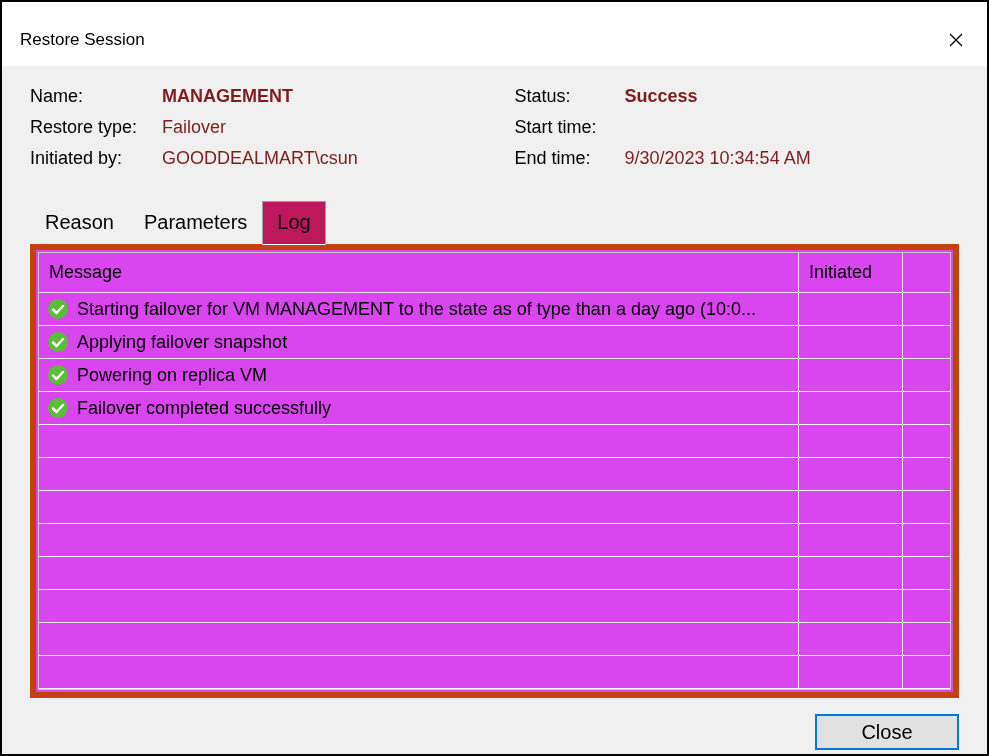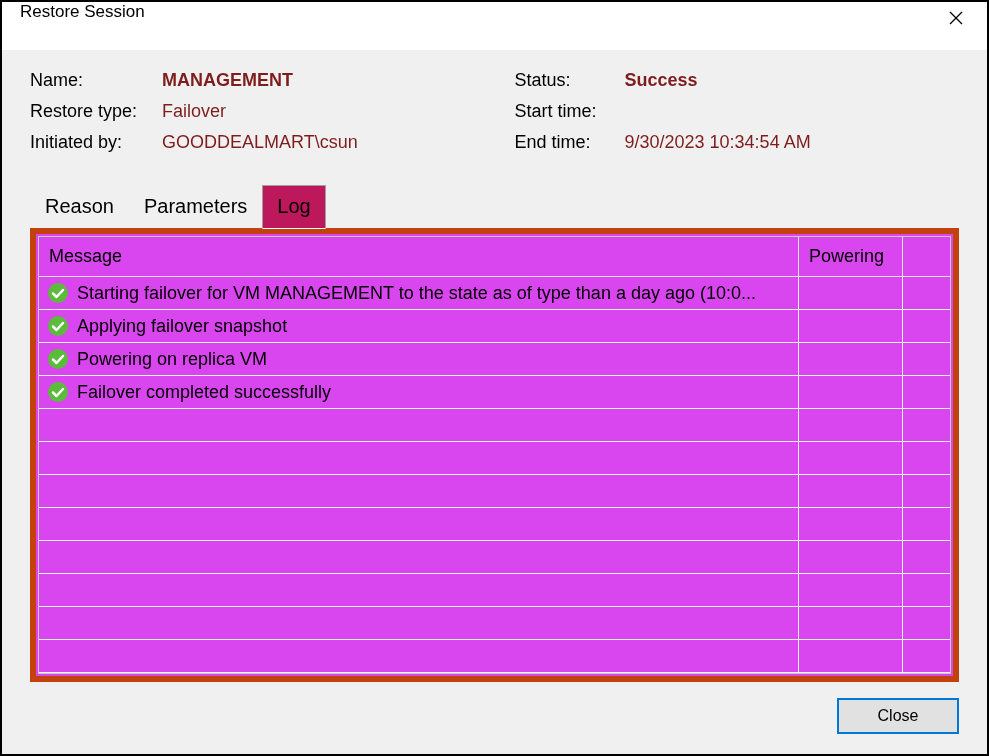--- a/index.html
+++ b/index.html
@@ -12,23 +12,25 @@
       font-size: 16px;
       background: #fff;
       width: 989px;
       height: 756px;
       overflow: hidden;
       border: 2px solid #000;
     }
     .titlebar {
       height: 48px;
       display: flex;
+      align-items: center;
       justify-content: space-between;
       padding: 0 8px 4px 18px;
       background: #fff;
+      margin-top: 16px;
     }
     .title-text {
       font-size: 17px;
       color: #000;
     }
     .close-x {
       width: 46px;
       height: 32px;
       display: flex;
       align-items: center;
@@ -148,25 +150,25 @@
       color: #000;
       overflow: hidden;
       text-overflow: ellipsis;
     }
     .footer {
       display: flex;
       justify-content: flex-end;
       padding-top: 16px;
     }
     .btn-close {
-      width: 122px;
+      width: 144px;
       height: 36px;
       background: #e1e1e1;
       border: 2px solid #0078d7;
-      font-size: 16px;
+      font-size: 20px;
       cursor: pointer;
     }
   </style>
 </head>
 <body>
 
 <div class="titlebar">
   <span class="title-text">Restore Session</span>
   <div class="close-x">
     <svg width="14" height="14" viewBox="0 0 14 14">
@@ -211,21 +213,21 @@
   <div class="tabs">
     <div class="tab">Reason</div>
     <div class="tab">Parameters</div>
     <div class="tab active">Log</div>
   </div>
 
   <div class="table-wrap">
     <div class="table-inner">
       <div class="table-header">
         <div class="th th-msg">Message</div>
-        <div class="th th-dur">Powering</div>
+        <div class="th th-dur">Initiated</div>
         <div class="th th-end"></div>
       </div>
       <div class="table-body" id="table-body">
           <div class="row">
             <div class="cell-msg">
               <svg class="icon-ok" viewBox="0 0 22 22">
                 <circle cx="11" cy="11" r="10" fill="#5bbb3a"></circle>
                 <path d="M6 11.5 L9.5 15 L16 8" stroke="#fff" stroke-width="2.5" fill="none" stroke-linecap="round" stroke-linejoin="round"></path>
               </svg>
               <span class="msg-text">Starting failover for VM MANAGEMENT to the state as of type than a day ago (10:0...</span>

